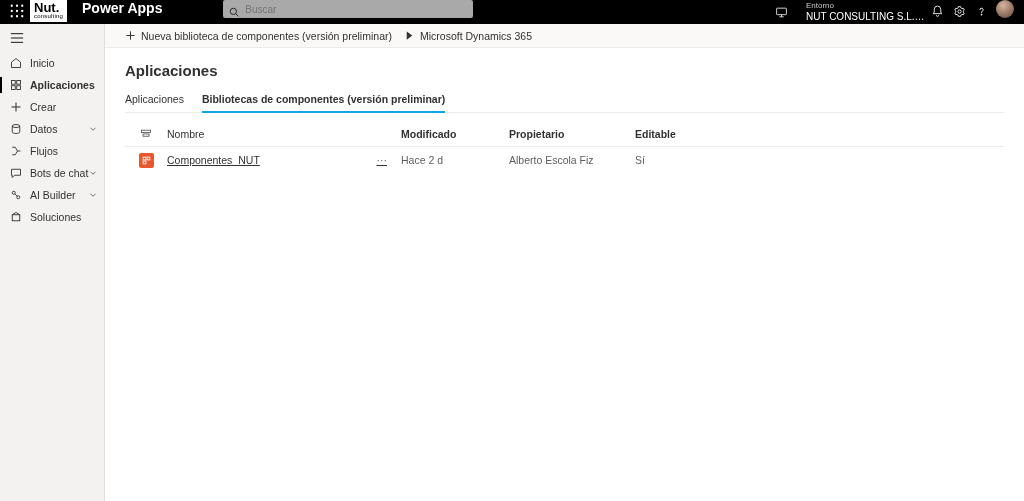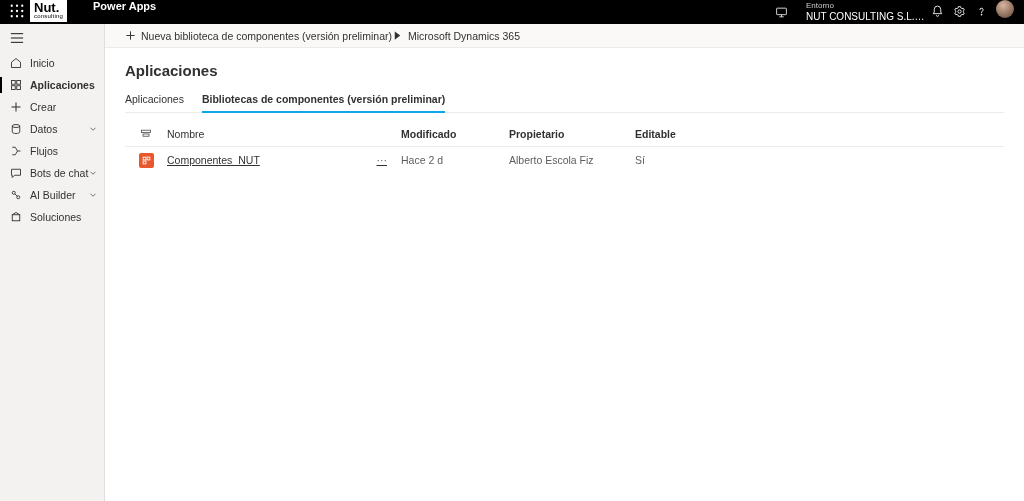--- a/index.html
+++ b/index.html
@@ -22,21 +22,21 @@
     height: 22px;
     padding: 0 4px;
     display: flex;
     flex-direction: column;
     justify-content: center;
     margin-left: 2px;
     line-height: 0.8;
   }
   .logo-box .big { font-size: 13px; font-weight: 700; }
   .logo-box .small { font-size: 6px; letter-spacing: 0.2px; }
-  .app-name { font-weight: 600; margin-left: 26px; font-size: 11px; }
+  .app-name { font-weight: 600; margin-left: 15px; font-size: 14px; }
   .search-wrap { margin-left: auto; margin-right: auto; position: relative; left: -60px; }
   .search {
     width: 250px;
     height: 18px;
     background: #a9a9a9;
     border: none;
     border-radius: 2px;
     padding-left: 22px;
     font-size: 10px;
     color: #222;
@@ -100,21 +100,21 @@
   }
 
   
   .main { flex: 1; display: flex; flex-direction: column; border-left: 1px solid #e1dfdd; }
   .cmdbar {
     height: 24px;
     background: #faf9f8;
     display: flex;
     align-items: center;
     padding-left: 20px;
-    gap: 0;
+    gap: 12px;
     font-size: 10.5px;
     color: #323130;
     border-bottom: 1px solid #edebe9;
   }
   .cmd { display: flex; align-items: center; gap: 5px; cursor: pointer; }
   .cmd svg { width: 11px; height: 11px; }
 
   .content { padding: 14px 20px 0 20px; }
   .page-title { font-size: 15px; font-weight: 600; color: #323130; margin-bottom: 14px; }
   .tabs { display: flex; gap: 18px; font-size: 10.5px; color: #323130; border-bottom: 1px solid #edebe9; }
@@ -161,20 +161,27 @@
         <circle cx="2" cy="14" r="1.3"></circle>
         <circle cx="8" cy="14" r="1.3"></circle>
         <circle cx="14" cy="14" r="1.3"></circle>
       </svg>
   </div>
   <div class="logo-box">
     <span class="big">Nut.</span>
     <span class="small">consulting</span>
   </div>
   <div class="app-name">Power Apps</div>
+  <div class="search-wrap">
+    <svg class="search-icon" viewBox="0 0 16 16" fill="none" stroke="currentColor" stroke-width="1.5">
+        <circle cx="7" cy="7" r="5"></circle>
+        <line x1="11" y1="11" x2="15" y2="15"></line>
+      </svg>
+    <input class="search" placeholder="Buscar" style="">
+  </div>
   <div class="env-block">
     <svg width="13" height="13" viewBox="0 0 24 24" fill="none" stroke="currentColor" stroke-width="1.5">
         <rect x="3" y="4" width="18" height="12" rx="1"></rect>
         <line x1="8" y1="20" x2="16" y2="20"></line>
         <line x1="12" y1="16" x2="12" y2="20"></line>
       </svg>
     <div class="env-text">
       <span class="t1">Entorno</span>
       <span class="t2">NUT CONSULTING S.L. (...</span>
     </div>

